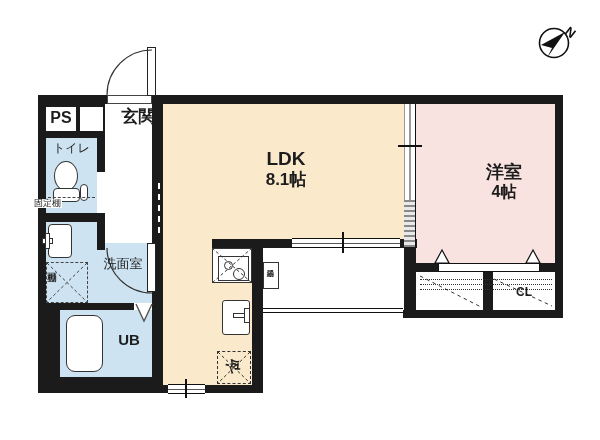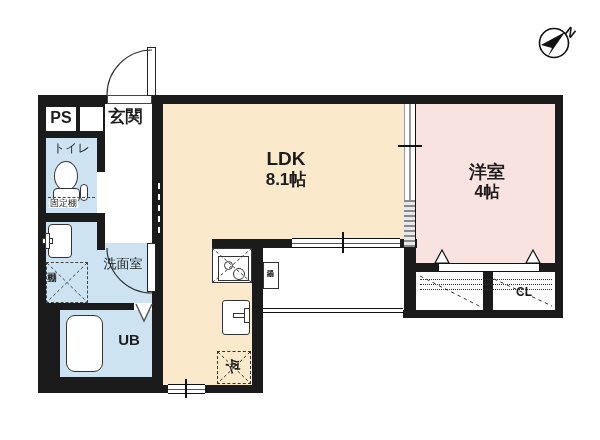--- a/index.html
+++ b/index.html
@@ -133,31 +133,31 @@
     <line x1="420" y1="276" x2="481" y2="307" stroke="#333" stroke-width="1" stroke-dasharray="3.5,3.5"></line>
     <line x1="494" y1="279" x2="552" y2="306" stroke="#333" stroke-width="1" stroke-dasharray="3.5,3.5"></line>
     <g>
       <circle cx="554" cy="43" r="14.5" fill="#fff" stroke="#111" stroke-width="1.6"></circle>
       <polygon points="565,32 541,45 552,48 547,58" fill="#111"></polygon>
     </g>
     <text x="567" y="36" font-size="13" font-weight="bold" fill="#111" transform="rotate(38 570 30)">N</text>
   </svg>
 
   <div class="lbl w600" style="left:46px;top:110px;width:30px;font-size:16px;">PS</div>
-  <div class="lbl w600" style="left:102px;top:108px;width:47px;font-size:17px;">玄関</div>
+  <div class="lbl w600" style="left:115px;top:108px;width:47px;font-size:17px;">玄関</div>
   <div class="lbl" style="left:48px;top:142px;width:47px;font-size:12px;">トイレ</div>
-  <div class="lbl" style="left:49px;top:199px;font-size:9px;background:#fff;padding:0 1px;">固定棚</div>
+  <div class="lbl" style="left:33px;top:199px;font-size:9px;background:#fff;padding:0 1px;">固定棚</div>
   <div class="lbl" style="left:96px;top:257px;width:54px;font-size:13px;">洗面室</div>
   <div class="lbl vtext" style="left:47px;top:265px;font-size:9.5px;">可動棚</div>
   <div class="lbl w600" style="left:113px;top:332px;width:32px;font-size:15px;">UB</div>
   <div class="lbl w600" style="left:226px;top:149px;width:120px;font-size:19px;">
     <span>LDK</span><br>
     <span style="font-size:17px;text-align:center;">8.1帖</span>
   </div>
-  <div class="lbl w600" style="left:457px;top:163px;width:60px;font-size:18px;">
+  <div class="lbl w600" style="left:474px;top:163px;width:60px;font-size:18px;">
     <span>洋室</span><br>
     <span style="font-size:16px;">4帖</span>
   </div>
   <div class="lbl vtext" style="left:266px;top:264px;font-size:7.5px;">給湯器</div>
   <div class="lbl w600" style="left:508px;top:286px;width:32px;font-size:12px;">CL</div>
   <div class="lbl w600" style="left:222px;top:358px;width:24px;font-size:14px;transform:rotate(-35deg);">冷</div>
 
 </div>
 
 </body></html>

